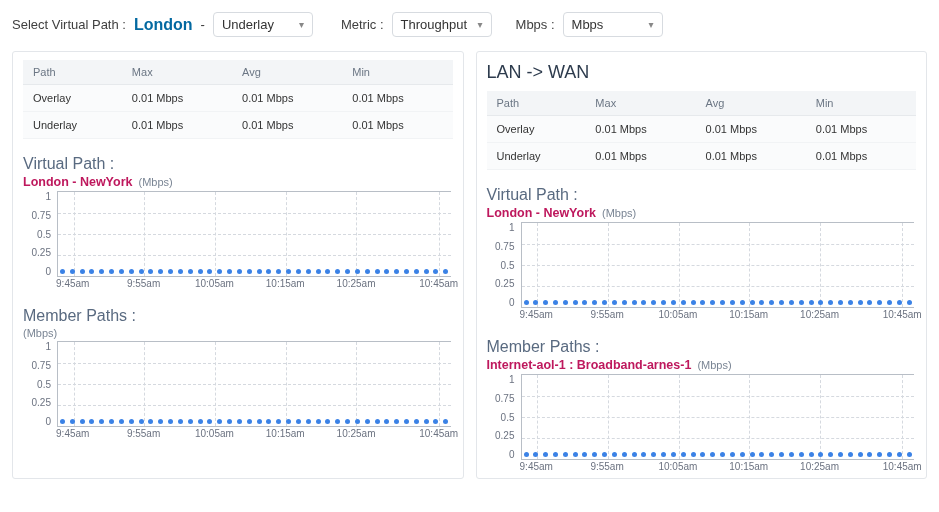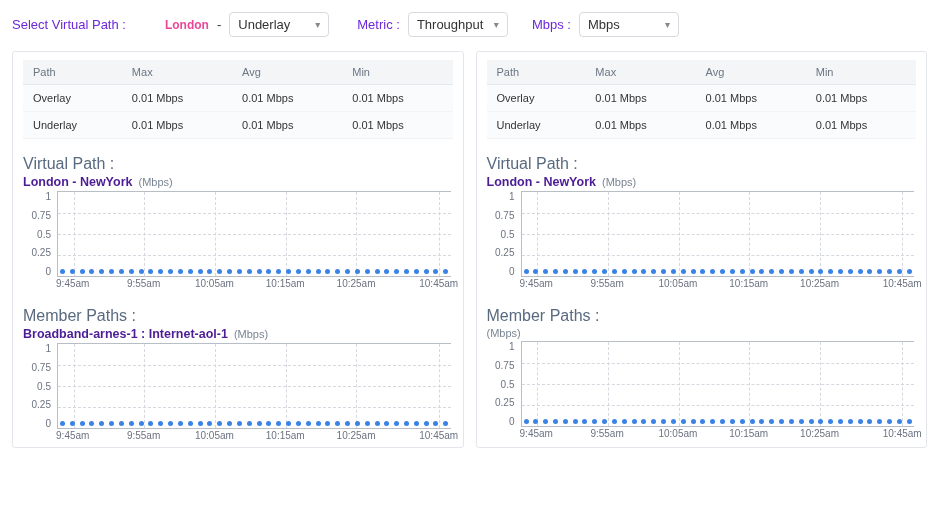--- a/index.html
+++ b/index.html
@@ -6,37 +6,37 @@
   body {
     margin: 0;
     font-family: -apple-system, "Segoe UI", Arial, sans-serif;
     font-size: 13px;
     color: #333;
     background: #fff;
     width: 939px;
     padding: 12px;
   }
   .topbar { display: flex; align-items: center; gap: 8px; margin-bottom: 14px; font-size:13px;}
-  .topbar .lbl { color:#6d28d9; }
-  .topbar .strong { font-weight: 600; font-size:12px; color:#ec4899;margin-left:31px;}
+  .topbar .lbl { color:#404040; }
+  .topbar .strong { font-weight: 600; font-size:16px; color:#0369a1;}
   .sel {
     display: inline-flex; align-items: center; justify-content: space-between;
     border: 1px solid #d7dbe0; border-radius: 4px; background:#fff;
     padding: 4px 8px; min-width: 100px; cursor:pointer; font-size:13px; color:#333;
   }
   .sel .chev { font-size: 10px; color:#888; margin-left: 8px;}
   .panels { display:flex; gap:12px; }
   .panel { flex:1 1 0; border:1px solid #e3e6ea; border-radius:3px; padding:8px 10px 4px 10px;}
   .panel-title { font-size:18px; font-weight:500; color:#2d3b4d; margin:2px 0 8px 0;}
   table.data { width:100%; border-collapse: collapse; font-size:11px;}
   table.data th { text-align:left; font-weight:500; color:#6b7684; background:#f3f5f7; padding:6px 10px; border-bottom:1px solid #e6e9ec;}
   table.data td { padding:7px 10px; color:#333; border-bottom:1px solid #f1f3f5; background:#fafbfc;}
   .section-label { font-size:16px; color:#596a80; margin:16px 0 2px 0; }
   .sub-row { display:flex; align-items:baseline; gap:6px; margin-bottom:2px;}
-  .sub-row .name { font-weight:600; font-size:12.5px; color:#4c1d95;}
+  .sub-row .name { font-weight:600; font-size:12.5px; color:#be185d;}
   .sub-row .unit { font-size:11px; color:#7a8594;}
   .chart {
     position:relative; height:100px; border:none; margin-top:2px;
   }
   .chart .y-axis {
     position:absolute; left:0; top:0; bottom:14px; width:32px;
     display:flex; flex-direction:column; justify-content:space-between;
     font-size:10px; color:#6b7280; text-align:right; padding-right:4px;
   }
   .chart .plot {
@@ -177,21 +177,20 @@
           <span style="left: 4%;">9:45am</span>
           <span style="left: 22%;">9:55am</span>
           <span style="left: 40%;">10:05am</span>
           <span style="left: 58%;">10:15am</span>
           <span style="left: 76%;">10:25am</span>
           <span style="left: 97%;">10:45am</span>
         </div>
       </div>
       <div class="section-label">Member Paths :</div>
       <div class="sub-row">
-        <span class="name">Broadband-arnes-1 : Internet-aol-1</span>
         <span class="unit">(Mbps)</span>
       </div>
       <div class="chart">
         <div class="y-axis">
           <span>1</span>
           <span>0.75</span>
           <span>0.5</span>
           <span>0.25</span>
           <span>0</span>
         </div>
@@ -252,20 +251,21 @@
           <span style="left: 4%;">9:45am</span>
           <span style="left: 22%;">9:55am</span>
           <span style="left: 40%;">10:05am</span>
           <span style="left: 58%;">10:15am</span>
           <span style="left: 76%;">10:25am</span>
           <span style="left: 97%;">10:45am</span>
         </div>
       </div>
     </div>
     <div class="panel">
+      <div class="panel-title">LAN -&gt; WAN</div>
       <table class="data">
         <thead>
           <tr>
             <th>Path</th>
             <th>Max</th>
             <th>Avg</th>
             <th>Min</th>
           </tr>
         </thead>
         <tbody>
@@ -353,20 +353,21 @@
           <span style="left: 4%;">9:45am</span>
           <span style="left: 22%;">9:55am</span>
           <span style="left: 40%;">10:05am</span>
           <span style="left: 58%;">10:15am</span>
           <span style="left: 76%;">10:25am</span>
           <span style="left: 97%;">10:45am</span>
         </div>
       </div>
       <div class="section-label">Member Paths :</div>
       <div class="sub-row">
+        <span class="name">Internet-aol-1 : Broadband-arnes-1</span>
         <span class="unit">(Mbps)</span>
       </div>
       <div class="chart">
         <div class="y-axis">
           <span>1</span>
           <span>0.75</span>
           <span>0.5</span>
           <span>0.25</span>
           <span>0</span>
         </div>

